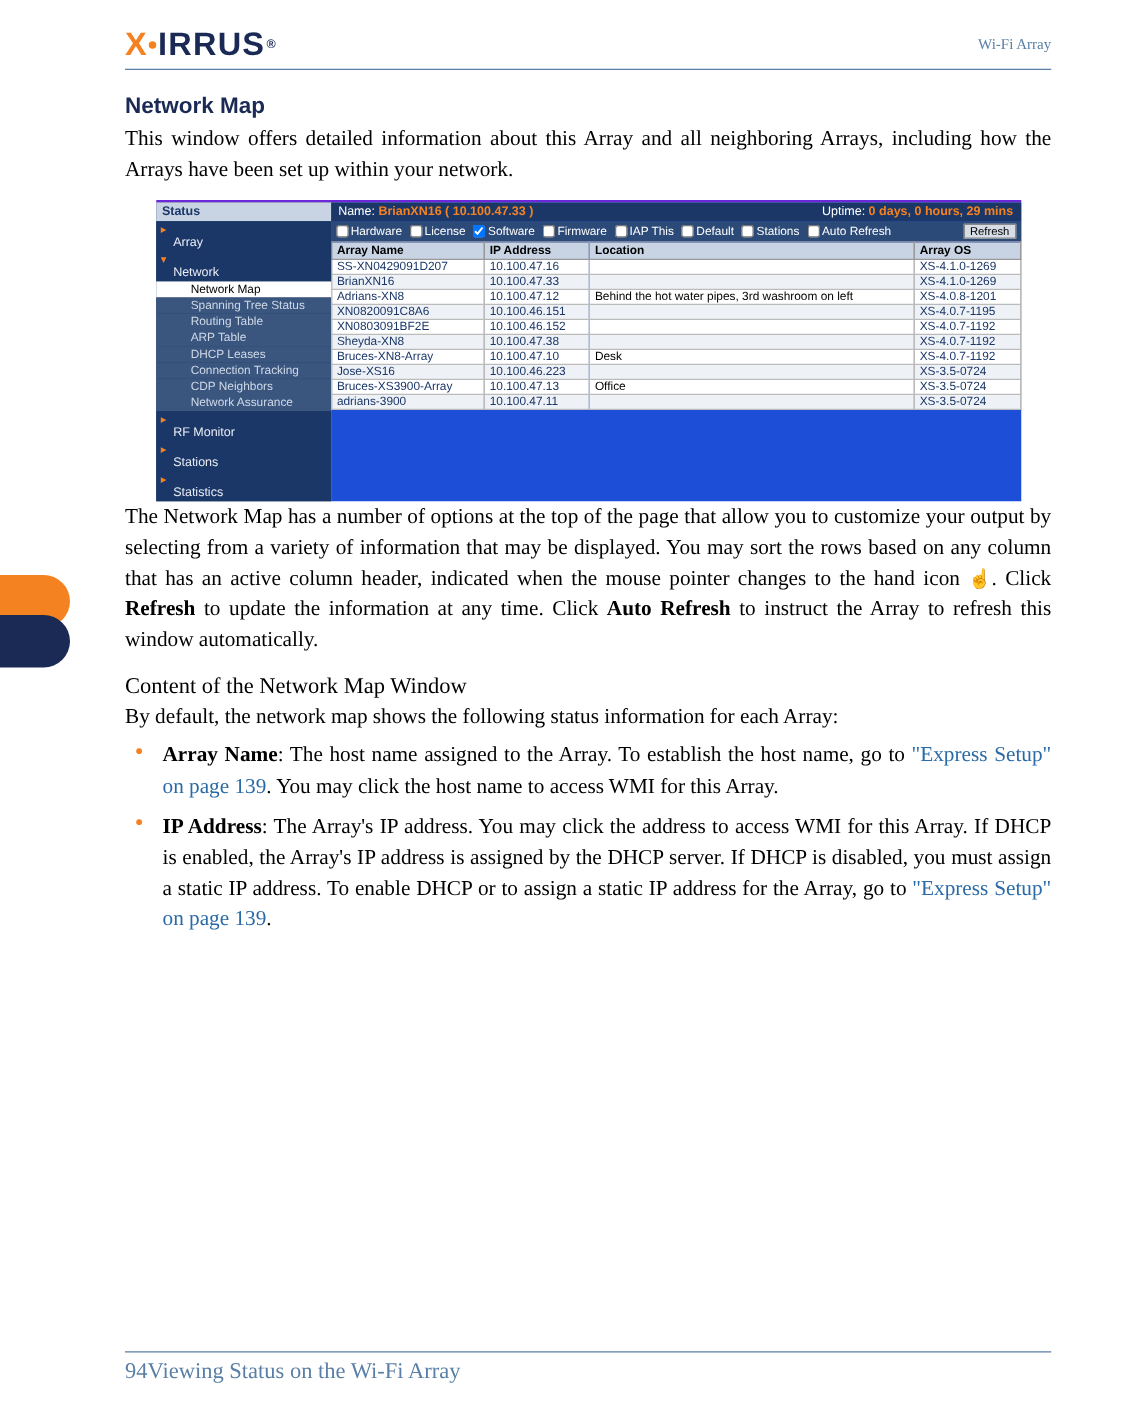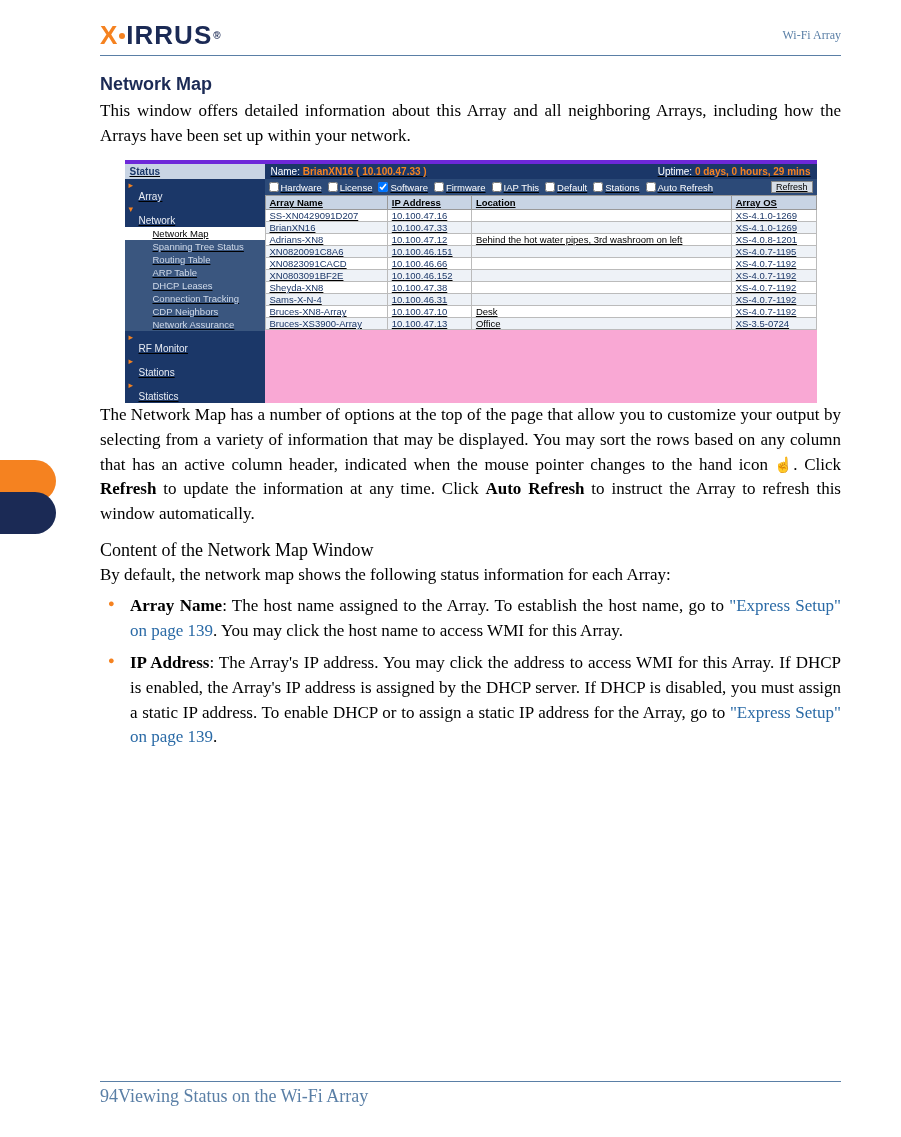--- a/index.html
+++ b/index.html
@@ -118,22 +118,21 @@
   }
   .tab.orange { background:#f58220; }
   .tab.navy   { background:#1b2a55; z-index:1; position:relative; }
 
   
   .screenshot {
     width: 692px;
     margin: 4px auto 0 auto;
     font-family: Arial, sans-serif;
     font-size: 10px;
-    border-top: 4px solid #6d28d9;
-    text-decoration: underline;
+    border-top: 2px solid #6d28d9;
   }
   .ss-top {
     display:flex;
   }
   .ss-side {
     width: 140px;
     background:#1b3768;
     color:#e8ecf4;
     flex-shrink:0;
   }
@@ -172,21 +171,21 @@
     color:#cfd9e8;
     padding:1px 4px 1px 28px;
     font-size:9.5px;
   }
   .ss-side .sub.active {
     background:#fff;
     color:#000;
   }
   .ss-main {
     flex:1;
-    background:#f9a8d4;
+    background:#1d4ed8;
   }
   .ss-titlebar {
     background:#1b3768;
     color:#fff;
     display:flex;
     justify-content:space-between;
     padding:2px 6px;
     font-size:10px;
   }
   .ss-titlebar .val { color:#f58220; font-weight:bold; }
@@ -371,53 +370,53 @@
                 <td class="loc">Behind the hot water pipes, 3rd washroom on left</td>
                 <td>XS-4.0.8-1201</td>
               </tr>
               <tr>
                 <td>XN0820091C8A6</td>
                 <td>10.100.46.151</td>
                 <td class="loc"></td>
                 <td>XS-4.0.7-1195</td>
               </tr>
               <tr>
-                <td>XN0823091CACD</td>
-                <td>10.100.46.66</td>
-                <td class="loc"></td>
-                <td>XS-4.0.7-1192</td>
-              </tr>
-              <tr>
                 <td>XN0803091BF2E</td>
                 <td>10.100.46.152</td>
                 <td class="loc"></td>
                 <td>XS-4.0.7-1192</td>
               </tr>
               <tr>
                 <td>Sheyda-XN8</td>
                 <td>10.100.47.38</td>
-                <td class="loc"></td>
-                <td>XS-4.0.7-1192</td>
-              </tr>
-              <tr>
-                <td>Sams-X-N-4</td>
-                <td>10.100.46.31</td>
                 <td class="loc"></td>
                 <td>XS-4.0.7-1192</td>
               </tr>
               <tr>
                 <td>Bruces-XN8-Array</td>
                 <td>10.100.47.10</td>
                 <td class="loc">Desk</td>
                 <td>XS-4.0.7-1192</td>
               </tr>
               <tr>
+                <td>Jose-XS16</td>
+                <td>10.100.46.223</td>
+                <td class="loc"></td>
+                <td>XS-3.5-0724</td>
+              </tr>
+              <tr>
                 <td>Bruces-XS3900-Array</td>
                 <td>10.100.47.13</td>
                 <td class="loc">Office</td>
+                <td>XS-3.5-0724</td>
+              </tr>
+              <tr>
+                <td>adrians-3900</td>
+                <td>10.100.47.11</td>
+                <td class="loc"></td>
                 <td>XS-3.5-0724</td>
               </tr>
             </tbody>
         </table>
       </div>
     </div>
   </div>
 
   <p class="body-text">
     <span>The Network Map has a number of options at the top of the page that allow you to customize your output by selecting from a variety of information that may be displayed. You may sort the rows based on any column that has an active column header, indicated when the mouse pointer changes to the hand icon </span><span class="hand-icon">☝</span><span>. Click </span><span class="bold">Refresh</span><span> to update the information at any time. Click </span><span class="bold">Auto Refresh</span><span> to instruct the Array to refresh this window automatically.</span>

